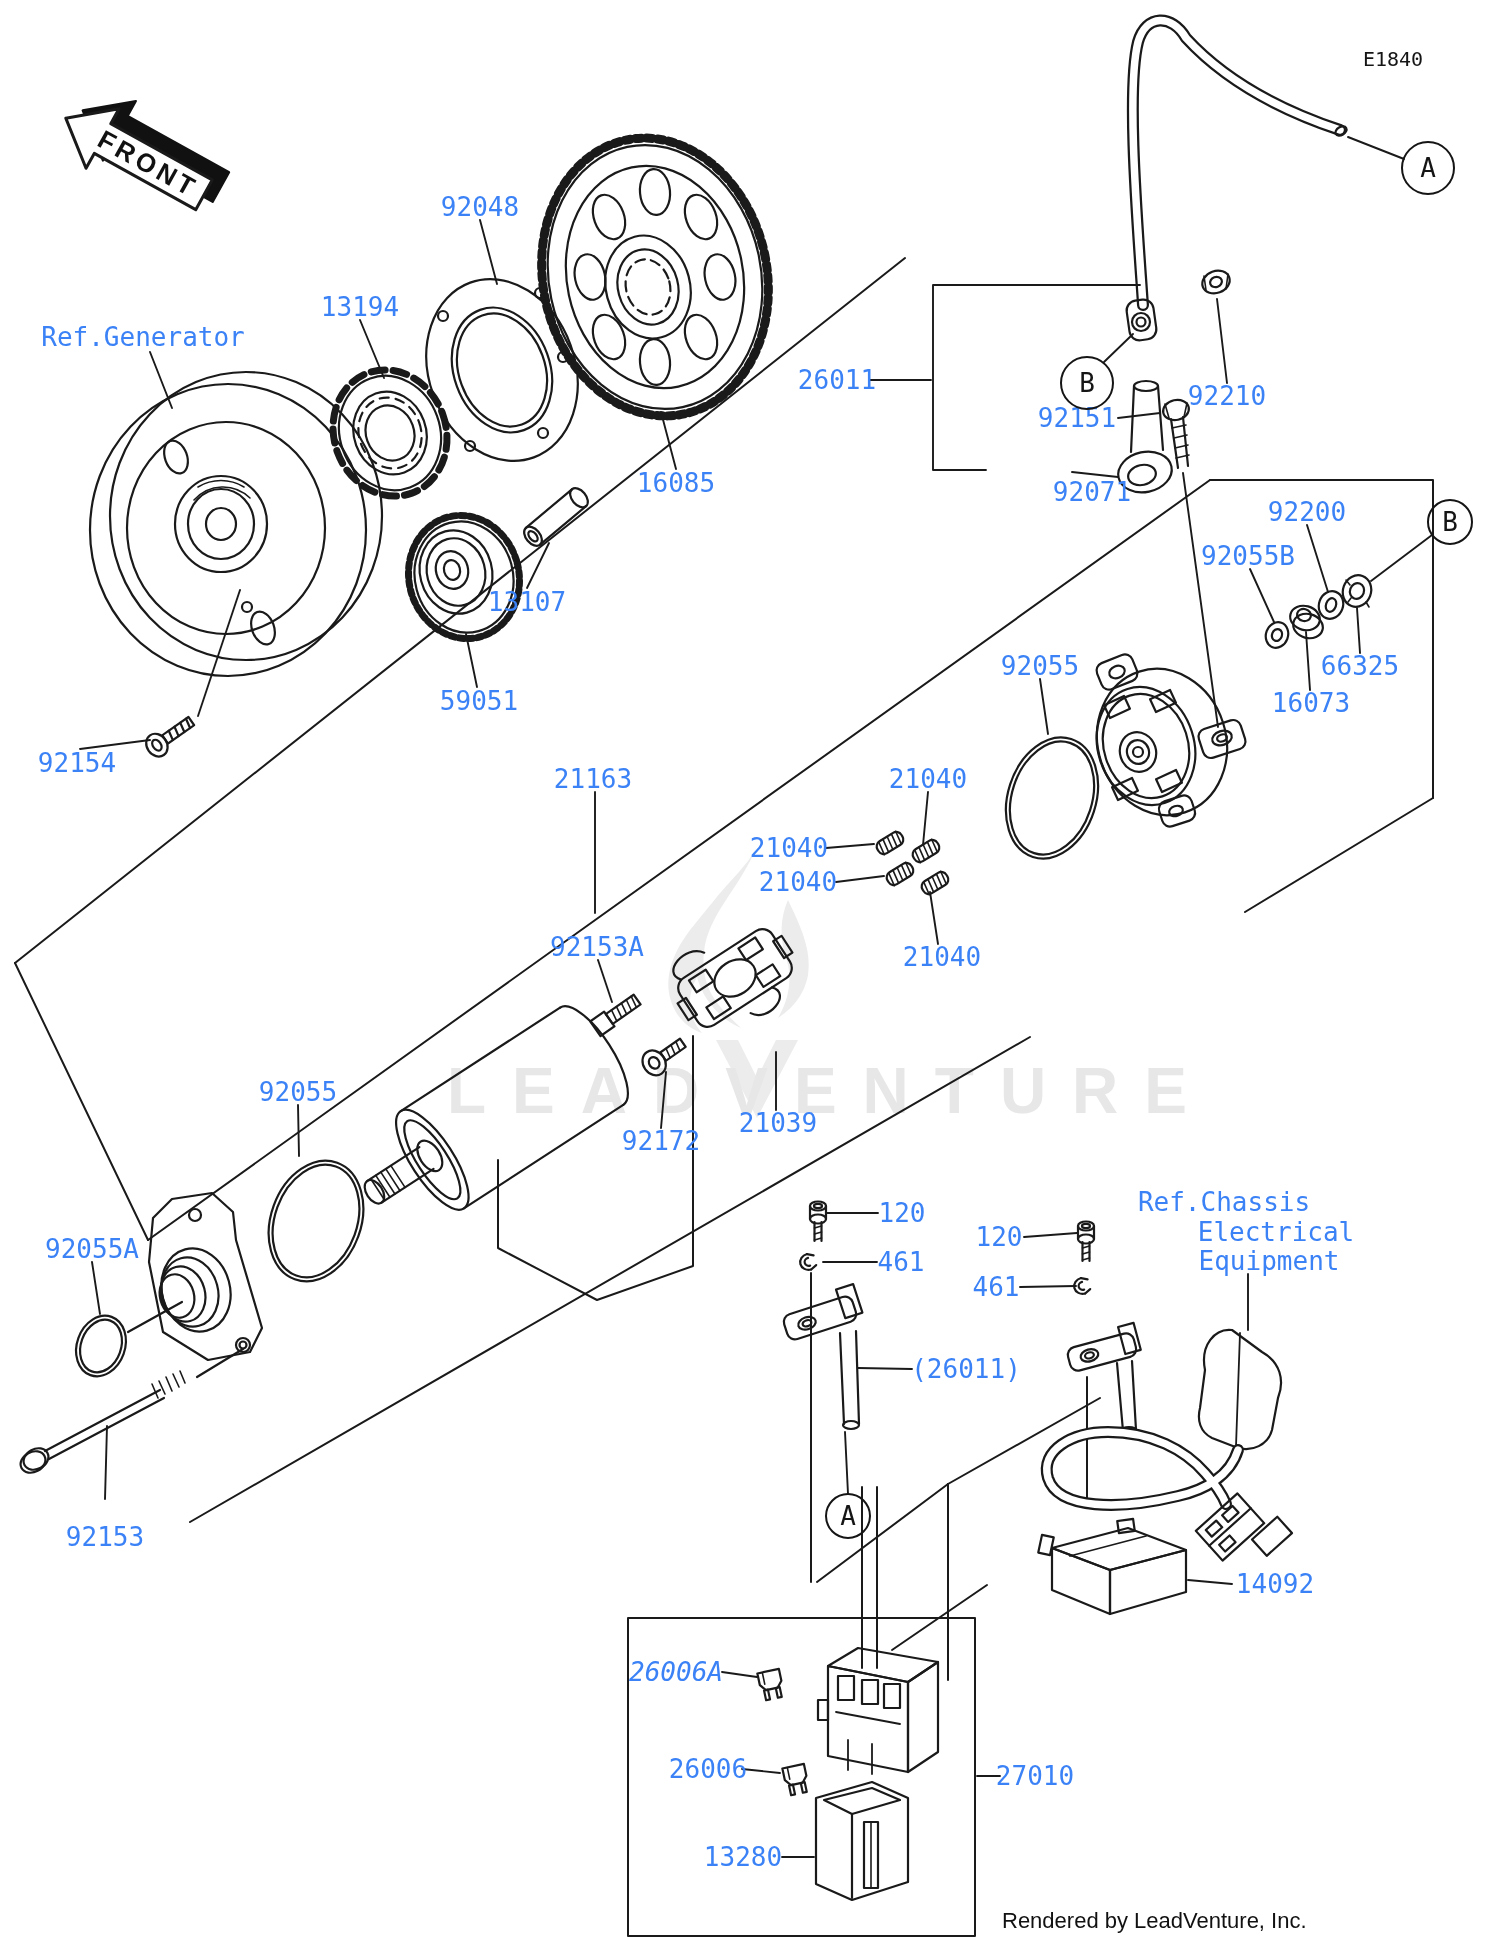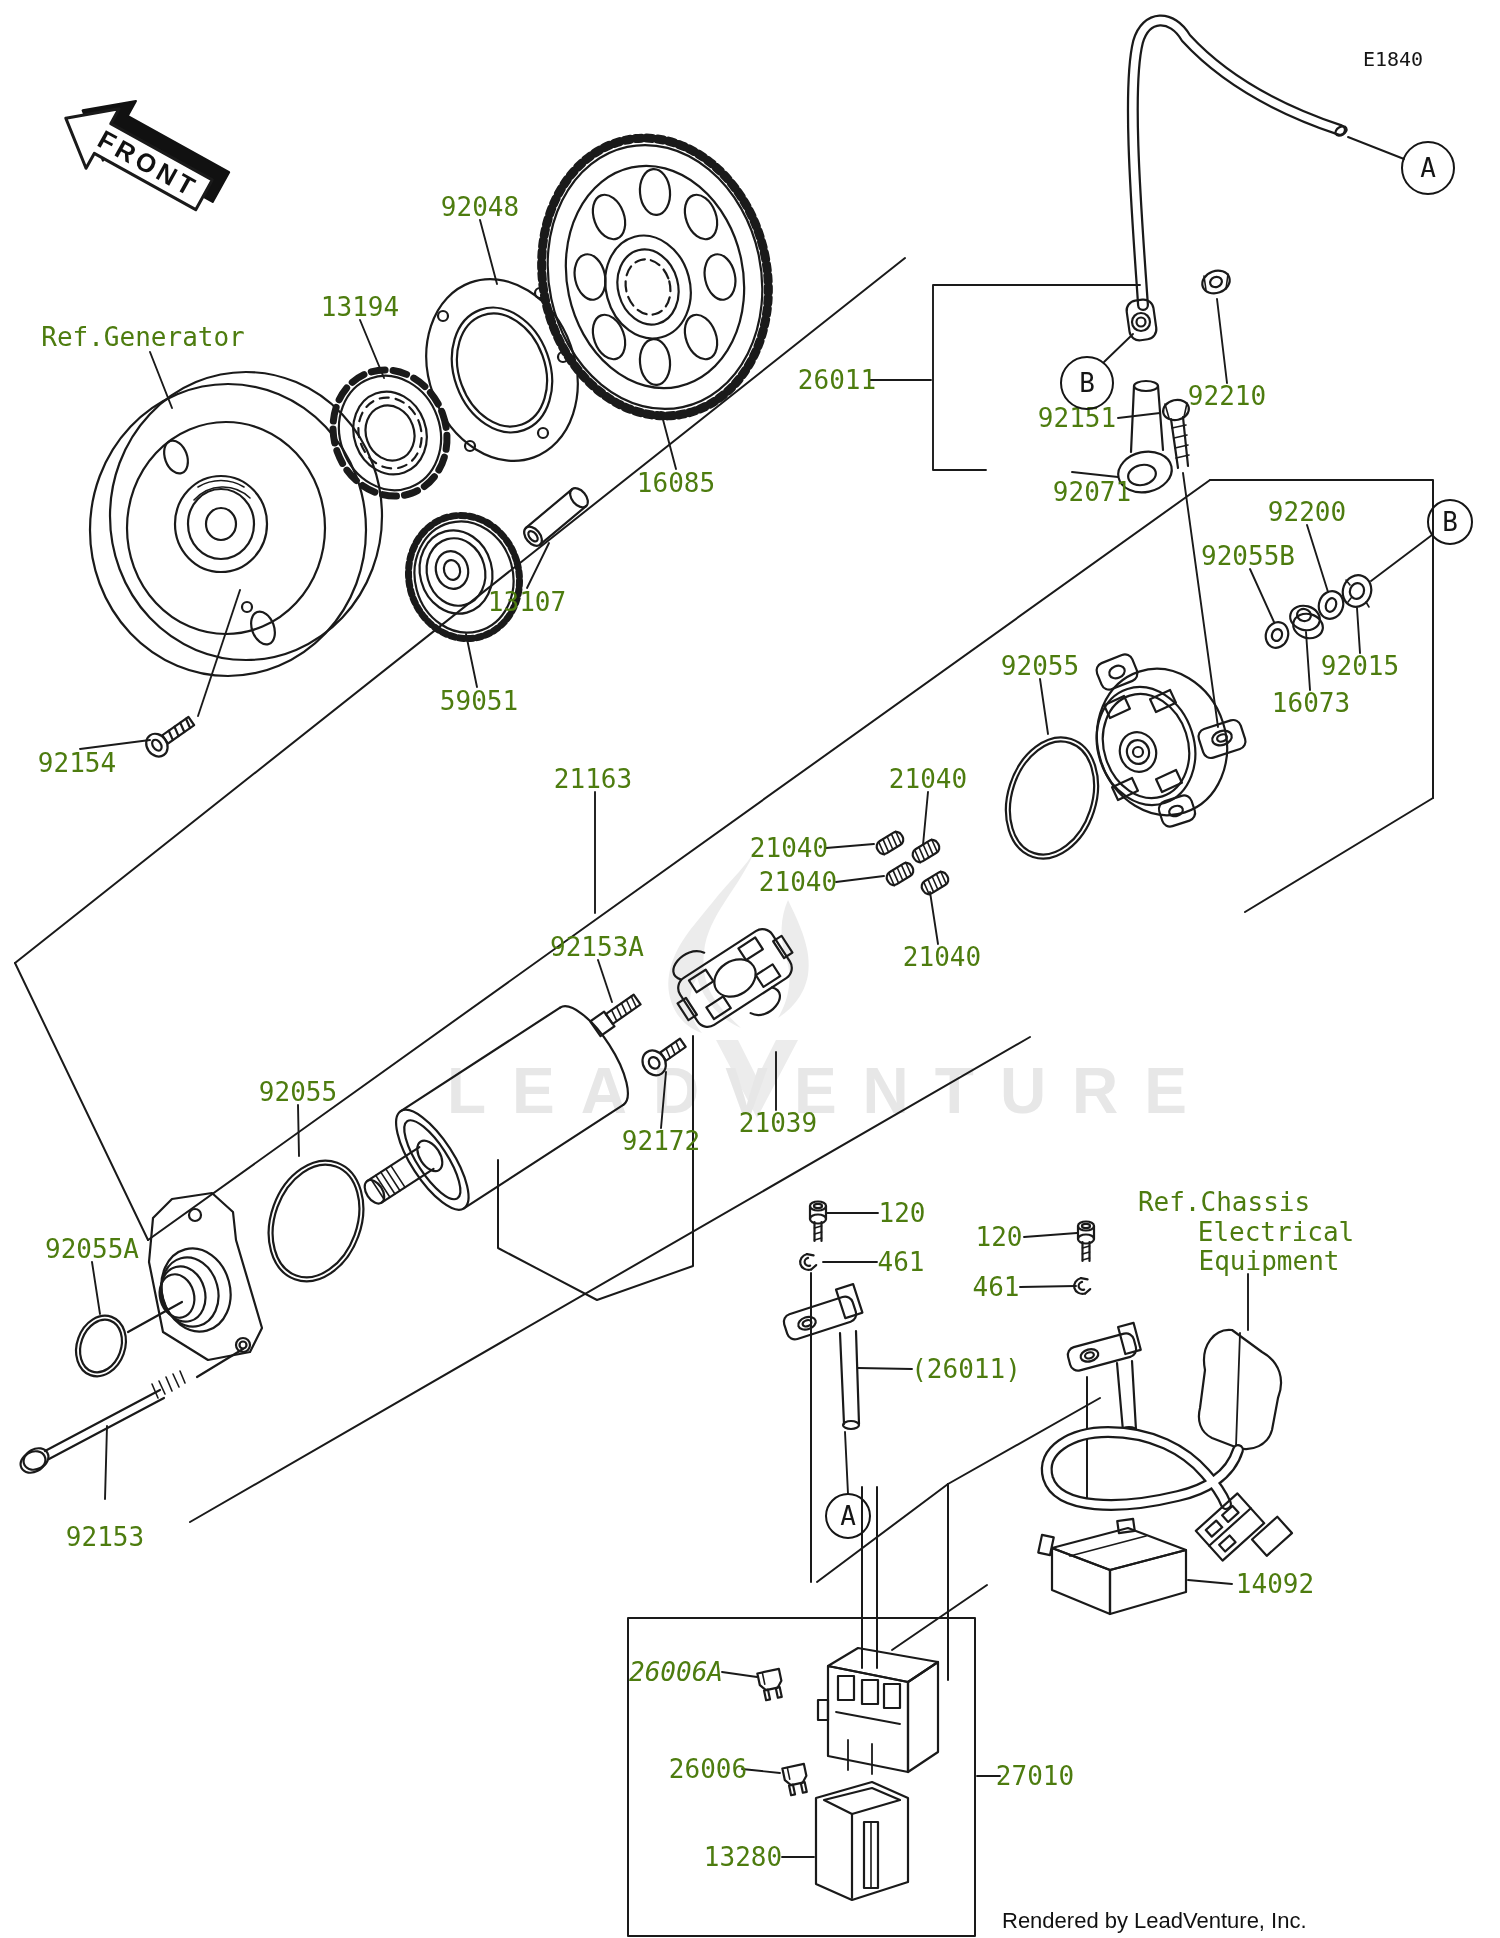--- a/index.html
+++ b/index.html
@@ -1,20 +1,20 @@
 <!DOCTYPE html>
 <html><head>
 <meta charset="utf-8">
 <style>
   html,body{margin:0;padding:0;background:#888;}
   #stage{position:relative;width:1500px;height:1938px;background:#ffffff;overflow:hidden;
          font-family:"DejaVu Sans Mono", monospace;}
   #artwork{position:absolute;left:0;top:0;}
   .plabel{position:absolute;transform:translate(-50%,-50%);white-space:nowrap;
-          font-size:26px;color:#4d7c0f;letter-spacing:0px;line-height:1;}
+          font-size:26px;color:#3b82f6;letter-spacing:0px;line-height:1;}
   .cmark{position:absolute;transform:translate(-50%,-50%);border:2.5px solid #151515;
          border-radius:50%;display:flex;align-items:center;justify-content:center;
          font-size:26px;color:#151515;background:transparent;}
   #footer-text{position:absolute;font-family:"Liberation Sans",sans-serif;
          font-size:22px;color:#111;white-space:nowrap;}
   #page-code{position:absolute;transform:translate(-50%,-50%);font-size:20px;color:#151515;white-space:nowrap;}
 </style>
 </head>
 <body>
 
@@ -470,21 +470,21 @@
       <div class="plabel" style="left: 676px; top: 483px;">16085</div>
       <div class="plabel" style="left: 527px; top: 602px;">13107</div>
       <div class="plabel" style="left: 479px; top: 701px;">59051</div>
       <div class="plabel" style="left: 77px; top: 763px;">92154</div>
       <div class="plabel" style="left: 837px; top: 380px;">26011</div>
       <div class="plabel" style="left: 1092px; top: 472px; margin-top: 20px;">92071</div>
       <div class="plabel" style="left: 1227px; top: 396px;">92210</div>
       <div class="plabel" style="left: 1077px; top: 418px;">92151</div>
       <div class="plabel" style="left: 1307px; top: 512px;">92200</div>
       <div class="plabel" style="left: 1248px; top: 556px;">92055B</div>
-      <div class="plabel" style="left: 1360px; top: 666px;">92015</div>
+      <div class="plabel" style="left: 1360px; top: 666px;">66325</div>
       <div class="plabel" style="left: 1311px; top: 703px;">16073</div>
       <div class="plabel" style="left: 1040px; top: 666px;">92055</div>
       <div class="plabel" style="left: 593px; top: 779px;">21163</div>
       <div class="plabel" style="left: 928px; top: 779px;">21040</div>
       <div class="plabel" style="left: 789px; top: 848px;">21040</div>
       <div class="plabel" style="left: 798px; top: 882px;">21040</div>
       <div class="plabel" style="left: 942px; top: 957px;">21040</div>
       <div class="plabel" style="left: 597px; top: 947px;">92153A</div>
       <div class="plabel" style="left: 661px; top: 1141px;">92172</div>
       <div class="plabel" style="left: 778px; top: 1123px;">21039</div>

